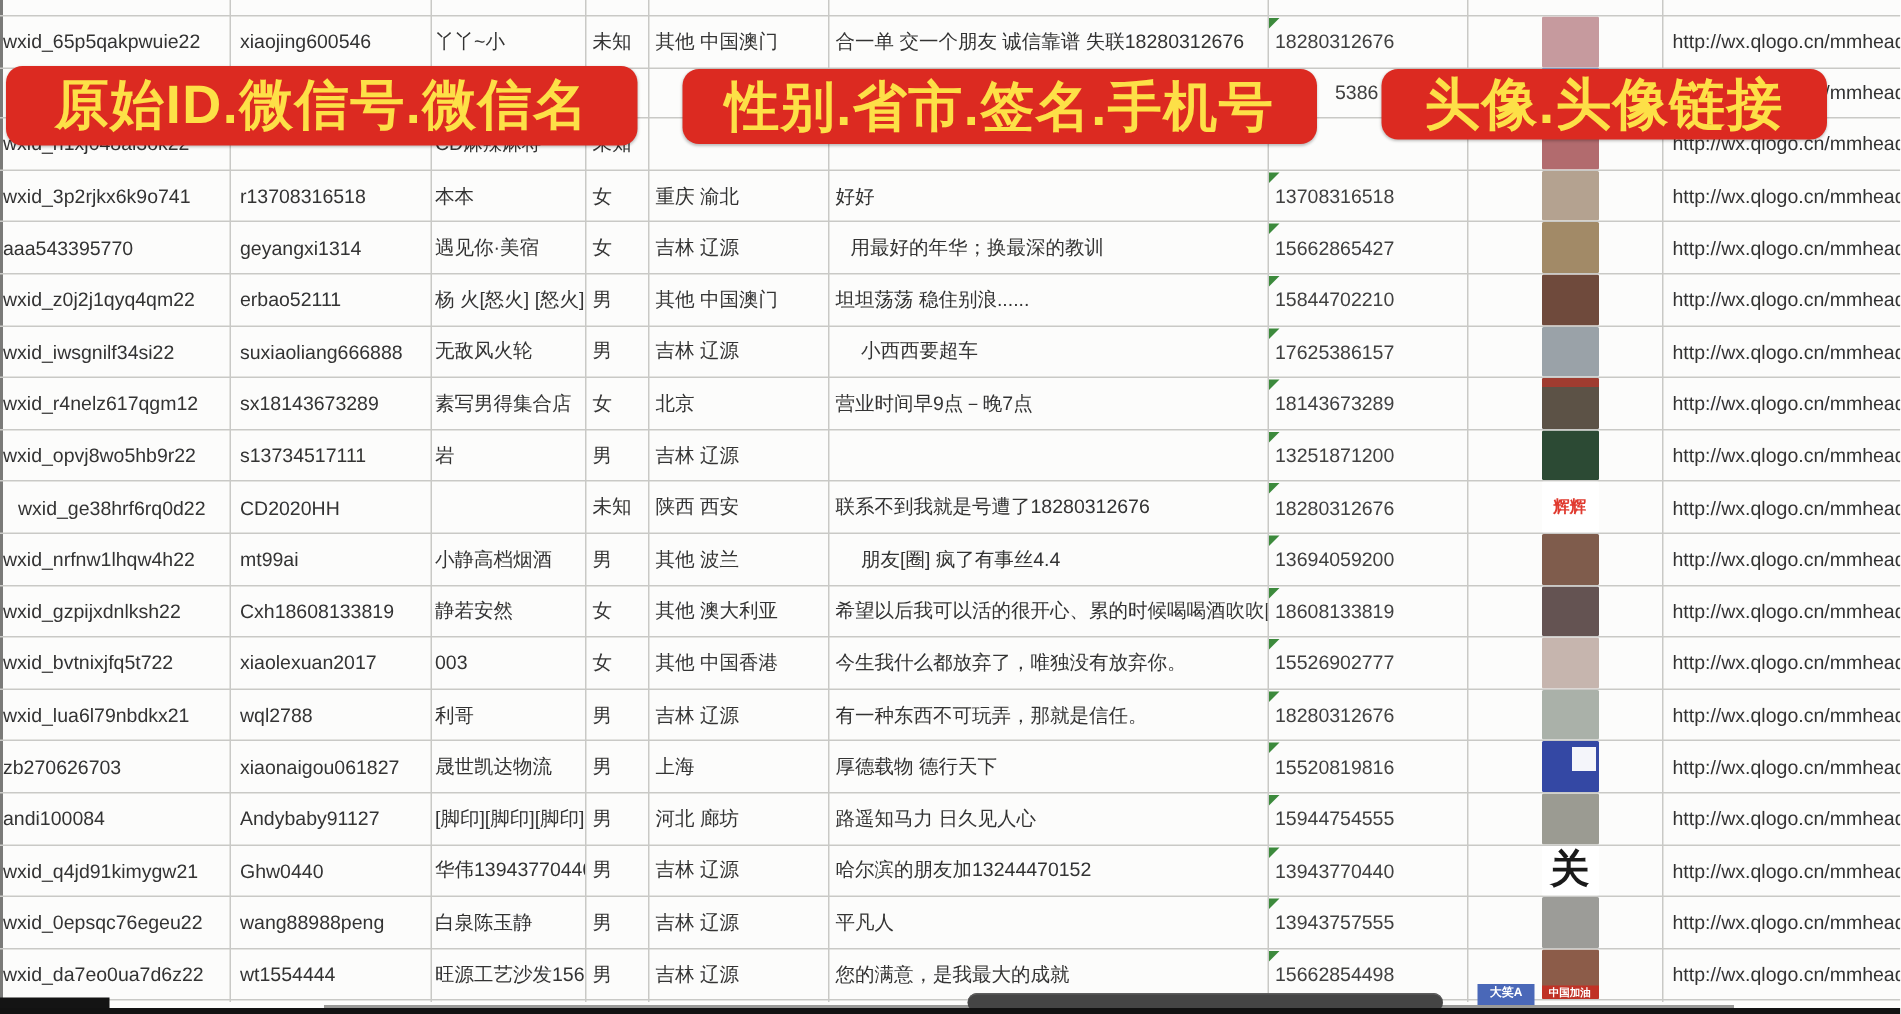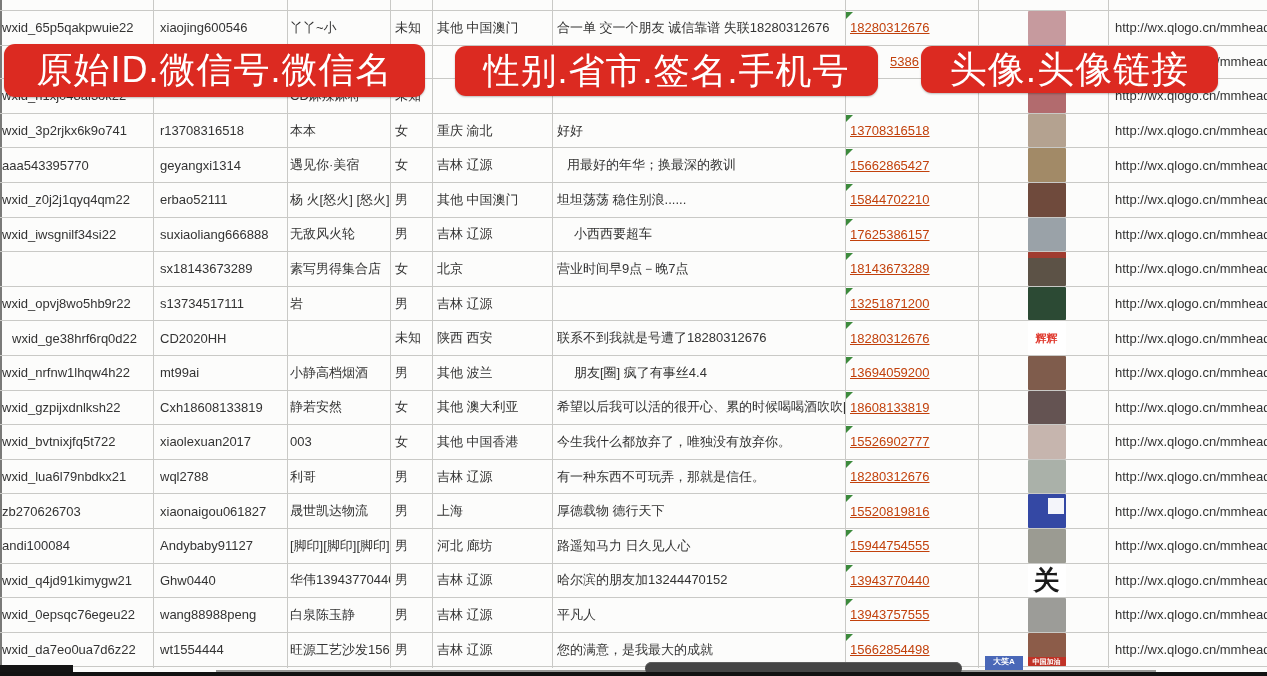--- a/index.html
+++ b/index.html
@@ -5,36 +5,36 @@
   html,body{margin:0;padding:0;}
   body{font-family:"Liberation Sans","DejaVu Sans",sans-serif;background:#ffffff;}
   #screen{position:relative;width:1267px;height:676px;background:#fcfcfb;overflow:hidden;}
   #grid{position:absolute;inset:0;}
   .vline{position:absolute;top:0;width:1px;height:668px;background:#c9c9c6;}
   .left-edge{position:absolute;left:0;top:0;width:2px;height:668px;background:#7a7a78;}
   .row{position:absolute;left:0;width:1267px;border-bottom:1px solid #c9c9c6;}
   .row.first{border-top:1px solid #c9c9c6;}
   .cell{position:absolute;top:0;height:100%;overflow:hidden;white-space:nowrap;
         display:flex;align-items:center;font-size:13px;color:#333;box-sizing:border-box;}
-  .cell.phone{color:#c2410c;text-decoration:underline;}
+  .cell.phone{color:#404040;}
   .tri{position:absolute;left:1px;top:1px;width:0;height:0;
        border-top:7px solid #3c8a3c;border-right:7px solid transparent;}
   .avatar{width:38px;height:100%;max-height:34px;flex:0 0 38px;display:flex;align-items:center;
           justify-content:center;overflow:hidden;position:relative;border-radius:1px;}
   .avatar .av-text{font-weight:bold;font-size:11px;line-height:1;}
   .avatar .av-text.big{font-size:26px;font-family:"DejaVu Serif","Liberation Serif",serif;}
   .avatar .qr{position:absolute;right:2px;top:4px;width:16px;height:16px;background:#fff;
       background-image:repeating-linear-gradient(0deg,#222 0 2px,transparent 2px 4px),
                        repeating-linear-gradient(90deg,#222 0 2px,transparent 2px 4px);
       background-blend-mode:screen;opacity:.95;}
   .avatar .band{position:absolute;left:0;bottom:0;width:100%;height:9px;display:flex;
       align-items:center;justify-content:center;font-size:7px;color:#fff;font-weight:bold;}
   .avatar .topstrip{position:absolute;left:0;top:0;width:100%;height:6px;}
   .banner{position:absolute;display:flex;align-items:center;justify-content:center;
-          color:#ffffff;font-weight:normal;border-radius:11px;letter-spacing:1px;
+          color:#fde047;font-weight:bold;border-radius:11px;letter-spacing:1px;
           box-shadow:0 1px 2px rgba(0,0,0,.25);}
   #banner-left{left:4px;top:44px;width:421px;height:53px;font-size:36px;}
   #banner-mid{left:455px;top:46px;width:423px;height:50px;font-size:36px;}
   #banner-right{left:921px;top:46px;width:297px;height:47px;font-size:37px;}
   .sb-strip{position:absolute;left:0;top:672px;width:1267px;height:4px;background:#121212;}
   .sb-corner{position:absolute;left:0;top:665px;width:73px;height:11px;background:#141414;}
   .sb-track{position:absolute;left:216px;top:670px;width:940px;height:5px;background:#9a9a98;}
   .sb-thumb{position:absolute;left:645px;top:662px;width:317px;height:13px;background:#454545;
             border-radius:7px;box-shadow:inset 0 1px 0 #5e5e5e;}
   .partial-avatar{position:absolute;left:985px;top:656px;width:38px;height:14px;
@@ -257,20 +257,23 @@
           <div class="tri"></div>
         </div>
         <div class="cell avatar" style="left: 978px; width: 130px; padding-left: 7px;">
           <div class="avatar" style="background: rgb(154, 162, 168);"></div>
         </div>
         <div class="cell url" style="left: 1108px; width: 159px; padding-left: 7px;">
           <span>http://wx.qlogo.cn/mmhead</span>
         </div>
       </div>
       <div class="row" style="top: 252.2px; height: 33.6px;">
+        <div class="cell wxid" style="left: 0px; width: 153px; padding-left: 2px;">
+          <span>wxid_r4nelz617qgm12</span>
+        </div>
         <div class="cell wechat_id" style="left: 153px; width: 134px; padding-left: 7px;">
           <span>sx18143673289</span>
         </div>
         <div class="cell name" style="left: 287px; width: 103px; padding-left: 3px;">
           <span>素写男得集合店</span>
         </div>
         <div class="cell gender" style="left: 390px; width: 42px; padding-left: 5px;">
           <span>女</span>
         </div>
         <div class="cell region" style="left: 432px; width: 120px; padding-left: 5px;">

